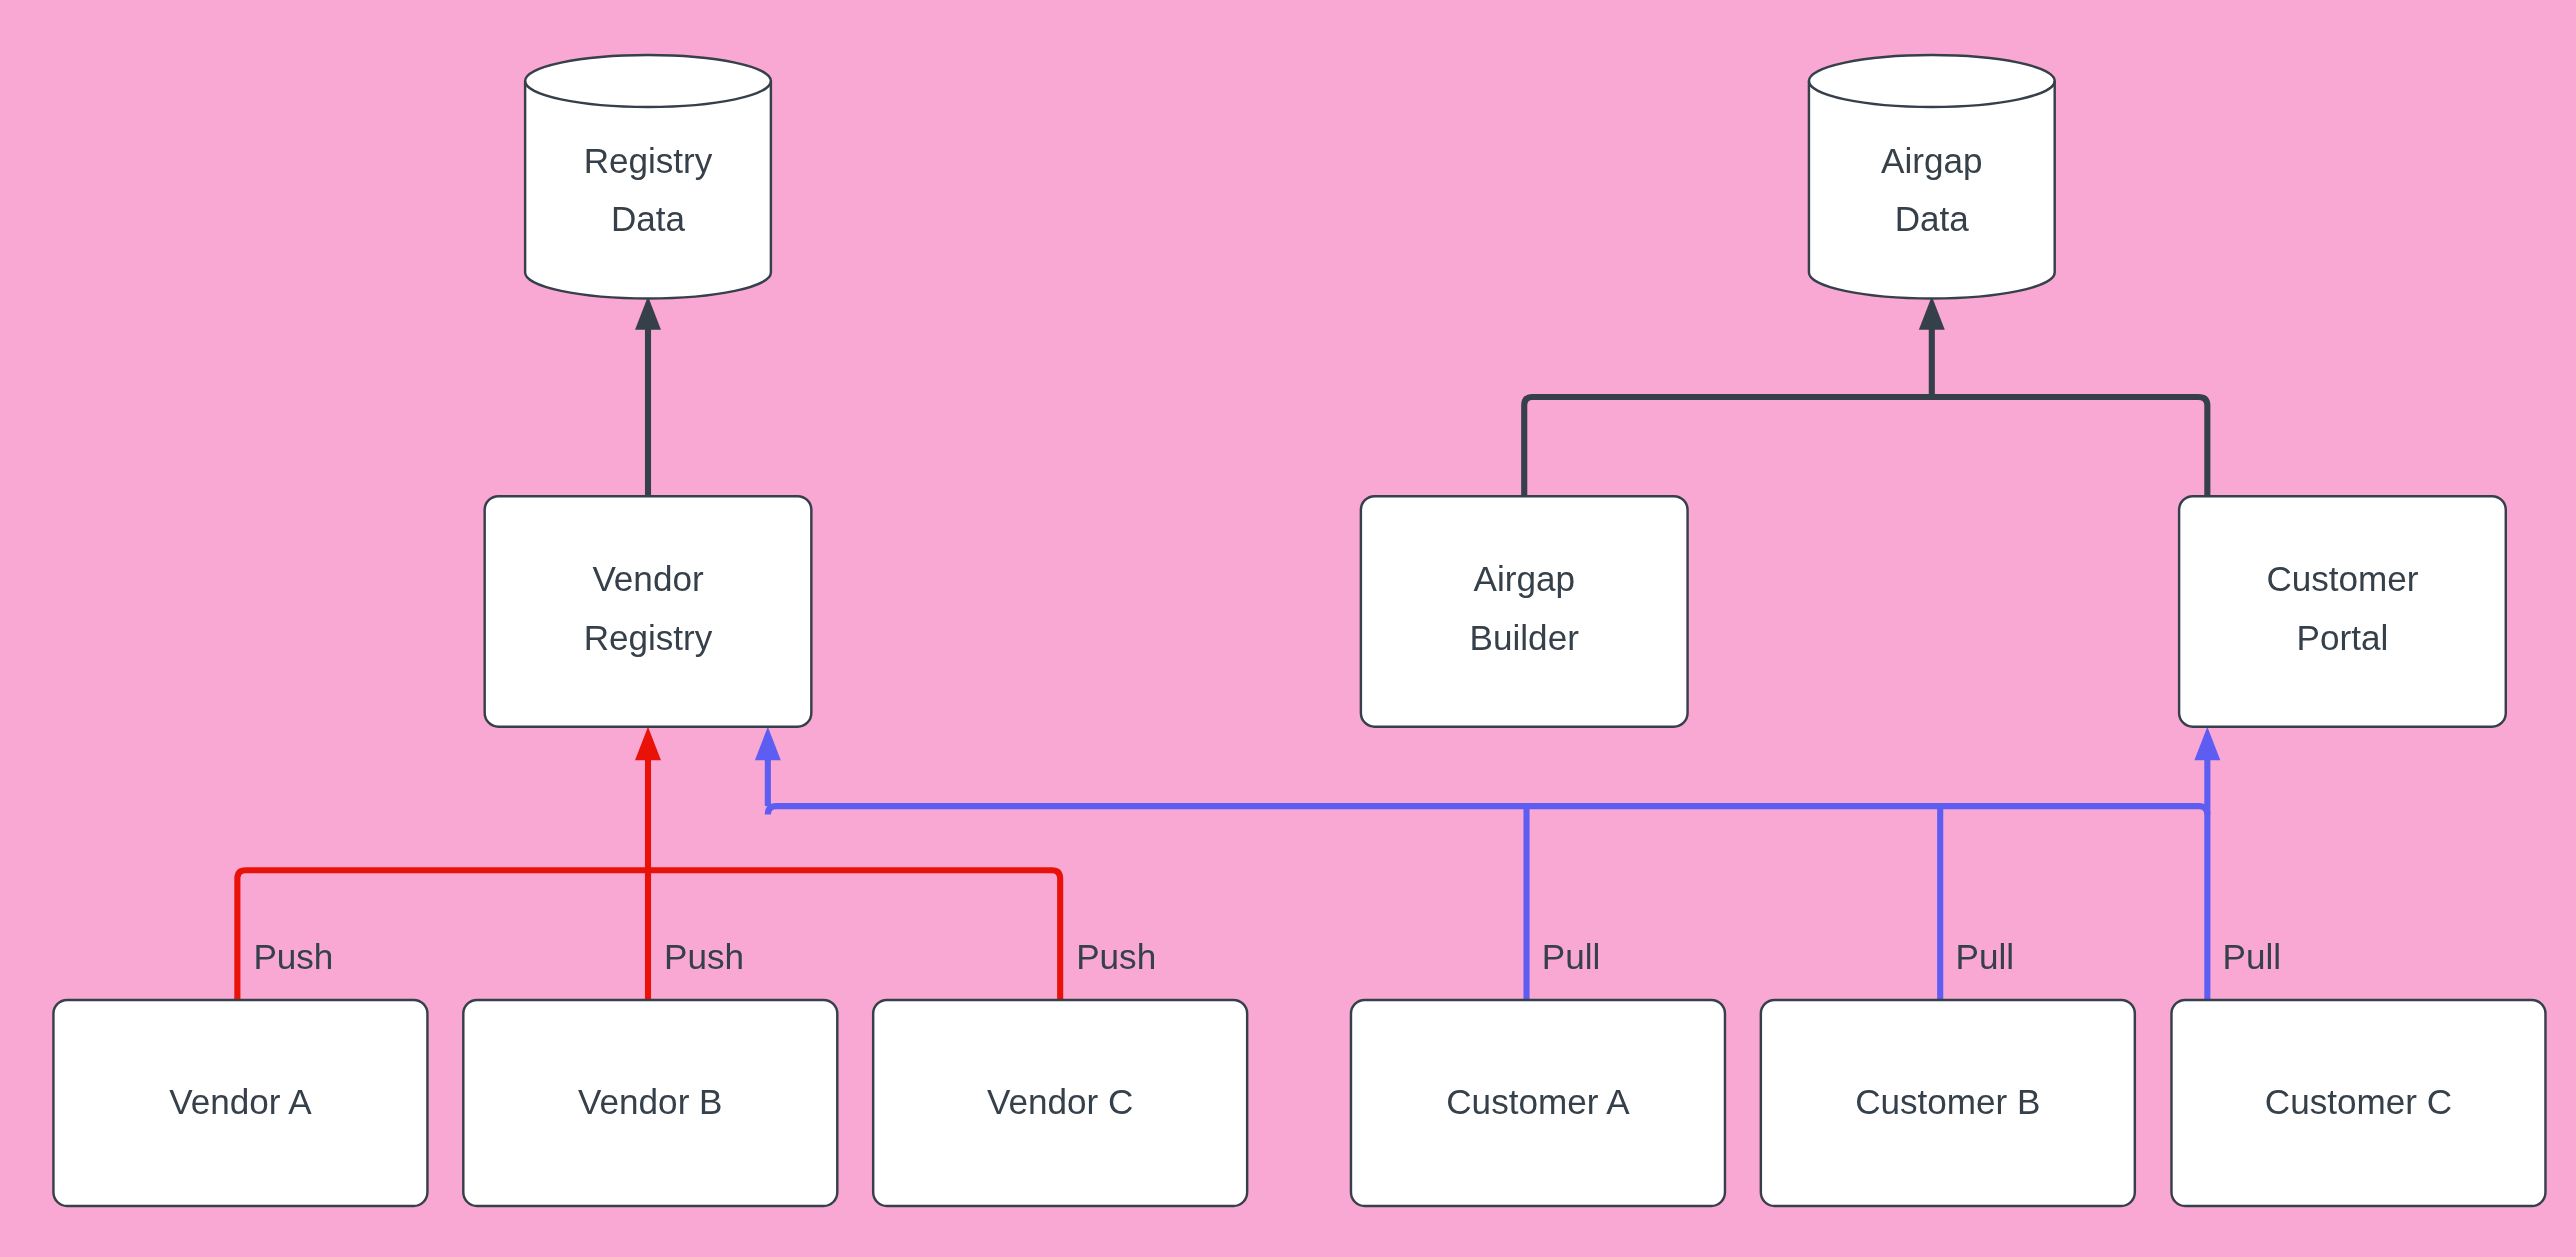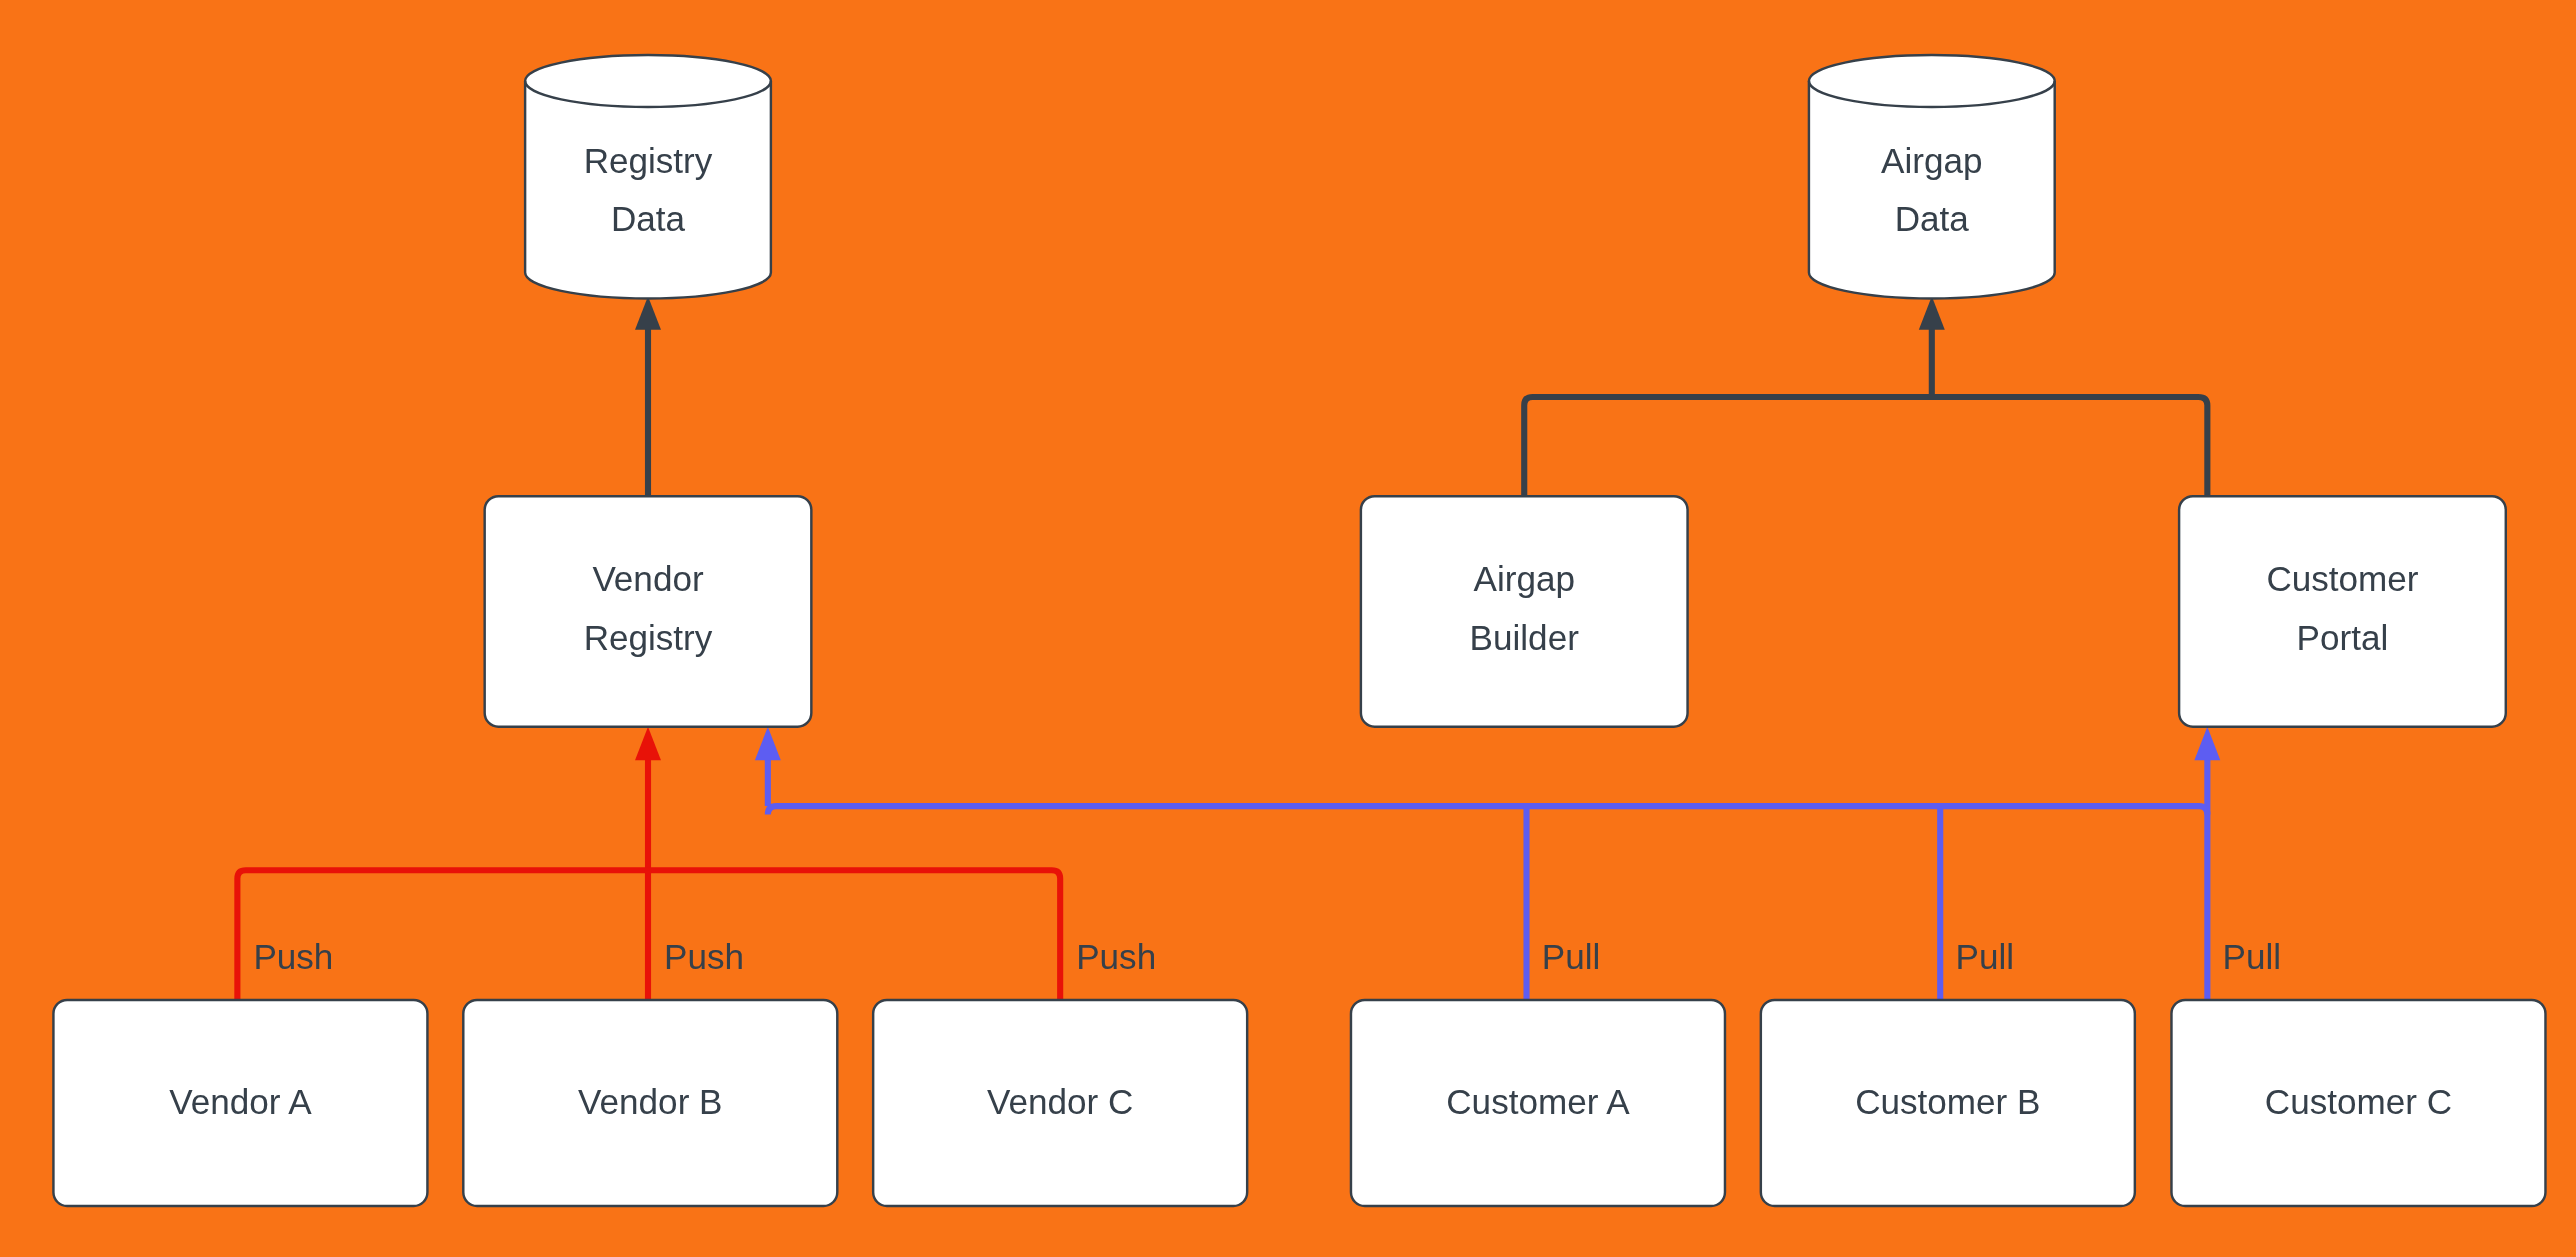--- a/index.html
+++ b/index.html
@@ -7,21 +7,21 @@
     padding: 0;
     background: #ffffff;
   }
   body {
     font-family: "Liberation Sans", sans-serif;
   }
   #stage {
     position: relative;
     width: 2576px;
     height: 1258px;
-    background: #f97316;
+    background: #f9a8d4;
     overflow: hidden;
   }
   #diagram-svg {
     position: absolute;
     left: 0;
     top: 0;
     width: 2576px;
     height: 1258px;
   }
   .node-label {

